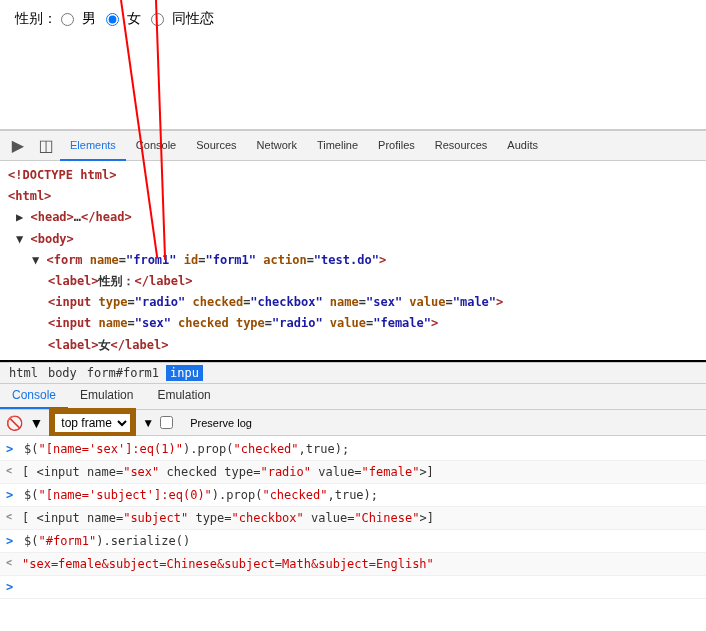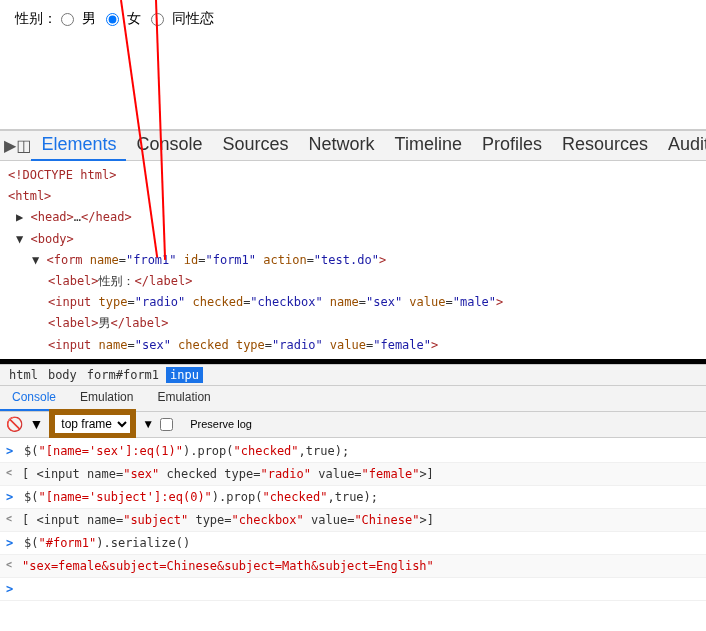--- a/index.html
+++ b/index.html
@@ -99,42 +99,43 @@
       justify-content: center;
       cursor: pointer;
       border: none;
       background: none;
       color: #555;
       font-size: 16px;
     }
     .devtools-tab {
       padding: 4px 10px;
       cursor: pointer;
-      font-size: 18px;
+      font-size: 11px;
       color: #333;
       border-bottom: 2px solid transparent;
       height: 30px;
       display: flex;
       align-items: center;
     }
     .devtools-tab.active {
       color: #1a73e8;
       border-bottom: 2px solid #1a73e8;
     }
 
     
     .dom-viewer {
       background: #fff;
       flex: 1;
       overflow-y: auto;
       font-family: monospace;
       font-size: 12px;
       padding: 4px 0;
-      border-bottom: 5px solid #000000;
+      border-bottom: 2px solid #000000;
       max-height: 250px;
+      font-weight: bold;
     }
     .dom-line {
       padding: 1px 8px;
       white-space: nowrap;
       color: #333;
       line-height: 1.6;
     }
     .tag { color: #a52a2a; }
     .attr-name { color: #994e00; }
     .attr-val { color: #1a1aa6; }
@@ -278,21 +279,20 @@
   </div>
 
   <div class="dom-viewer">
     <div class="dom-line indent-0"><span class="tag">&lt;!DOCTYPE html&gt;</span></div>
     <div class="dom-line indent-0"><span class="tag">&lt;html&gt;</span></div>
     <div class="dom-line indent-1"><span class="punctuation">▶ </span><span class="tag">&lt;head&gt;</span>…<span class="tag">&lt;/head&gt;</span></div>
     <div class="dom-line indent-1"><span class="punctuation">▼ </span><span class="tag">&lt;body&gt;</span></div>
     <div class="dom-line indent-2"><span class="punctuation">▼ </span><span class="tag">&lt;form</span> <span class="attr-name">name</span>=<span class="attr-val">"from1"</span> <span class="attr-name">id</span>=<span class="attr-val">"form1"</span> <span class="attr-name">action</span>=<span class="attr-val">"test.do"</span><span class="tag">&gt;</span></div>
     <div class="dom-line indent-3"><span class="tag">&lt;label&gt;</span>性别：<span class="tag">&lt;/label&gt;</span></div>
     <div class="dom-line indent-3"><span class="tag">&lt;input</span> <span class="attr-name">type</span>=<span class="attr-val">"radio"</span> <span class="attr-name">checked</span>=<span class="attr-val">"checkbox"</span> <span class="attr-name">name</span>=<span class="attr-val">"sex"</span> <span class="attr-name">value</span>=<span class="attr-val">"male"</span><span class="tag">&gt;</span></div>
-    <div class="dom-line indent-3"><span class="tag">&lt;label&gt;</span>男<span class="tag">&lt;/label&gt;</span></div>
     <div class="dom-line indent-3"><span class="tag">&lt;input</span> <span class="attr-name">name</span>=<span class="attr-val">"sex"</span> <span class="attr-name">checked</span> <span class="attr-name">type</span>=<span class="attr-val">"radio"</span> <span class="attr-name">value</span>=<span class="attr-val">"female"</span><span class="tag">&gt;</span></div>
     <div class="dom-line indent-3"><span class="tag">&lt;label&gt;</span>女<span class="tag">&lt;/label&gt;</span></div>
 
   </div>
 
   <div class="breadcrumb">
     <span class="bc-item">html</span>
     <span class="bc-item">body</span>
     <span class="bc-item">form#form1</span>
     <span class="bc-active">inpu</span>

